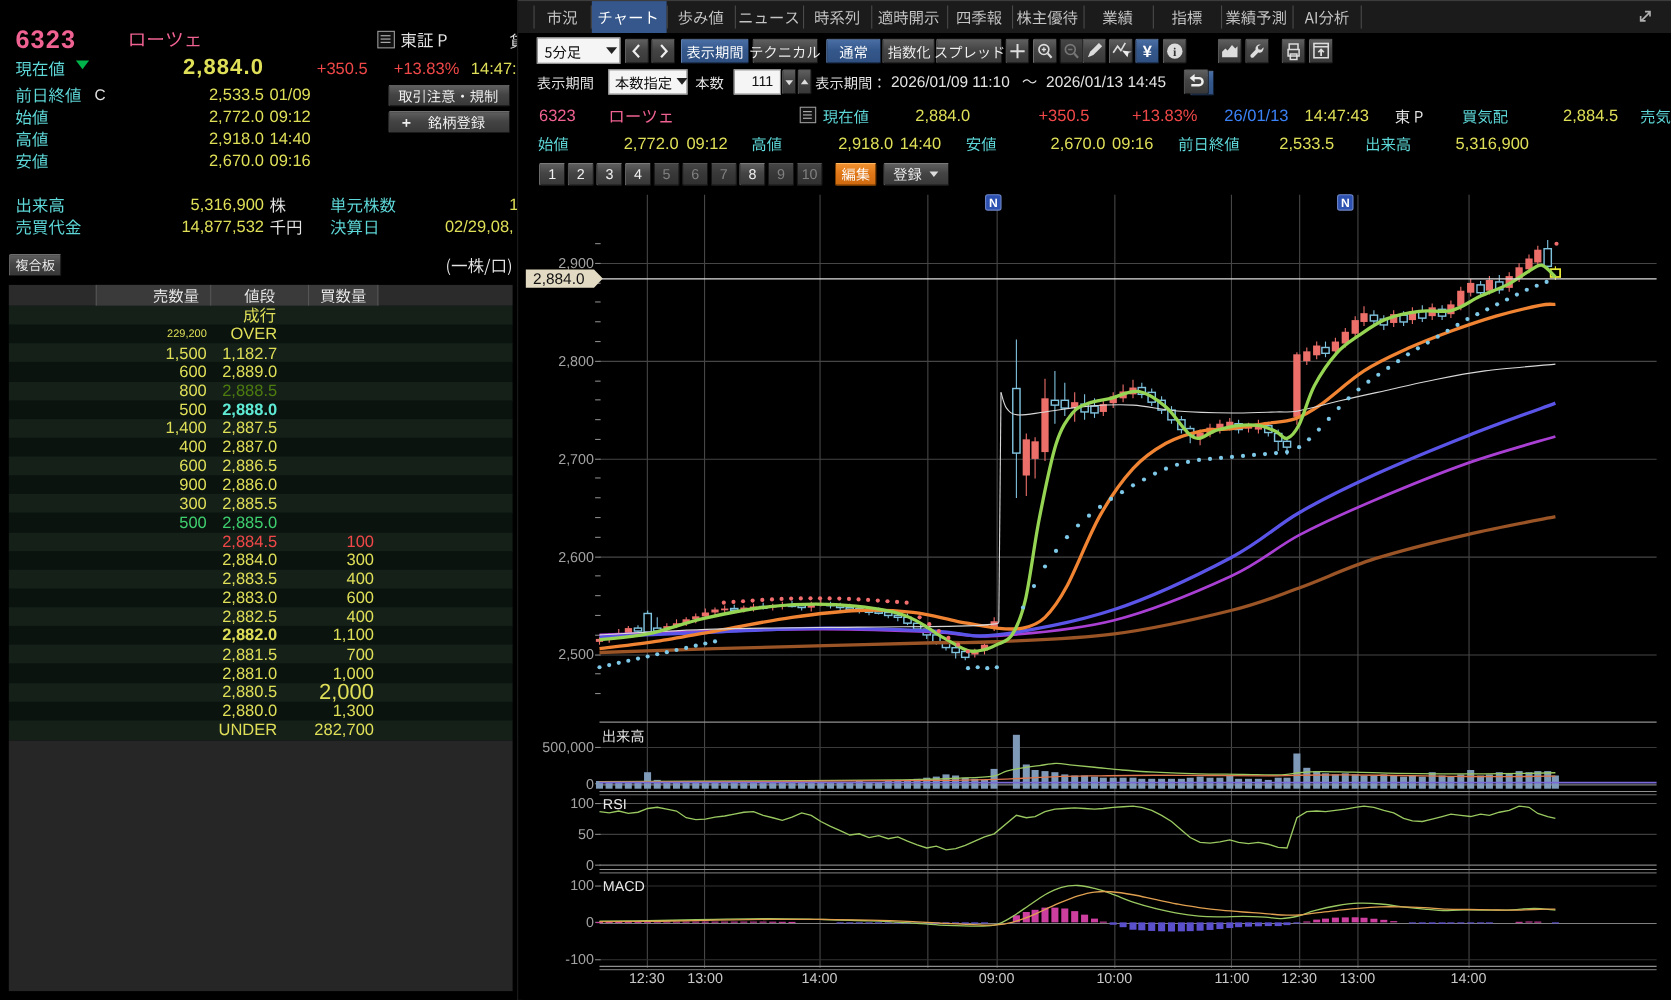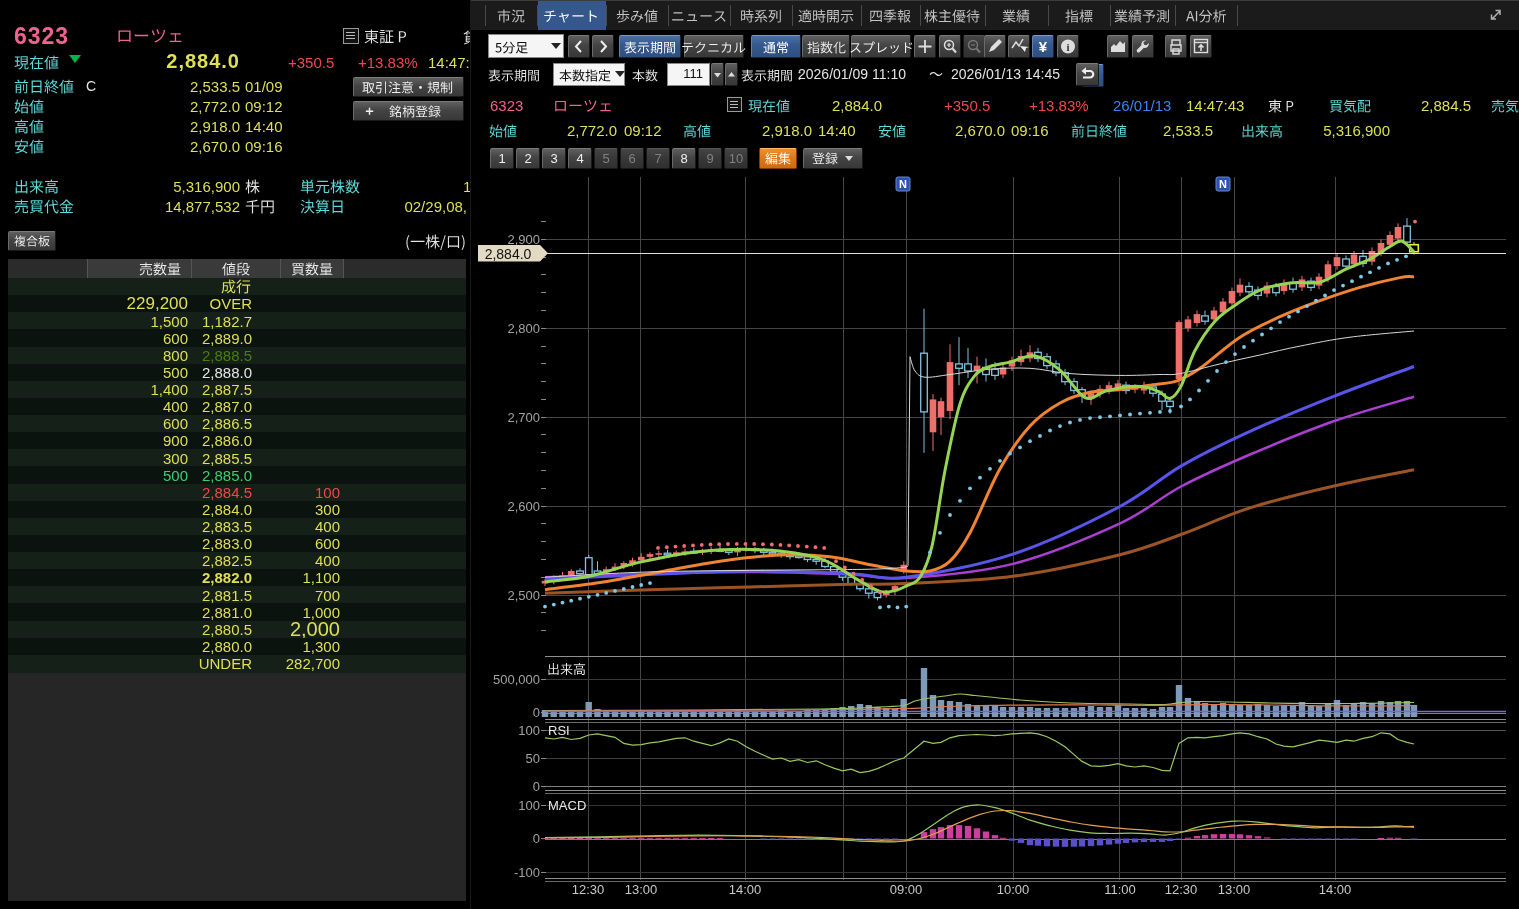--- a/index.html
+++ b/index.html
@@ -95,34 +95,34 @@
       <path transform="translate(0,12.3)" d="M8 -5.5H11.6V-4.3H8ZM8 -3.6H11.6V-2.4H8ZM8 -7.4H11.6V-6.3H8ZM7 -8.2V-1.6H12.6V-8.2H9.5L9.7 -9.4H13.4V-10.3H9.8L9.9 -11.7L8.9 -11.8L8.8 -10.3H4.9V-9.4H8.7L8.6 -8.2ZM4.8 -7.5V1.1H5.7V0.4H13.4V-0.5H5.7V-7.5ZM3.7 -11.7C2.9 -9.6 1.6 -7.5 0.2 -6.1C0.4 -5.9 0.7 -5.3 0.8 -5.1C1.3 -5.6 1.8 -6.2 2.2 -6.8V1.1H3.2V-8.4C3.8 -9.4 4.3 -10.4 4.7 -11.4Z M25.5 -4.6C25.1 -3.6 24.5 -2.7 23.7 -2C23 -2.7 22.5 -3.6 22.1 -4.6ZM20.6 -5.5V-4.6H21.9L21.1 -4.4C21.6 -3.2 22.2 -2.2 22.9 -1.4C21.9 -0.6 20.7 -0.1 19.5 0.2C19.7 0.4 19.9 0.9 20.1 1.1C21.4 0.8 22.6 0.2 23.7 -0.6C24.6 0.1 25.6 0.7 26.9 1.1C27 0.8 27.3 0.4 27.6 0.2C26.4 -0.1 25.3 -0.6 24.5 -1.3C25.5 -2.3 26.3 -3.7 26.8 -5.3L26.2 -5.6L26 -5.5ZM19.5 -11.7C18.8 -11.3 17.4 -10.8 16.2 -10.5L15.6 -10.7V-2.1L14.5 -2L14.7 -0.9L15.6 -1.1V1.1H16.6V-1.3L20.4 -2L20.3 -2.9L16.6 -2.3V-4.5H20V-5.4H16.6V-7.1H19.9V-8.1H16.6V-9.7C17.9 -10.1 19.4 -10.5 20.4 -11ZM21.4 -11.2V-9.2C21.4 -8.3 21.2 -7.2 19.9 -6.5C20.1 -6.3 20.5 -6 20.6 -5.7C22.1 -6.6 22.3 -8 22.3 -9.2V-10.2H24.6V-7.8C24.6 -7 24.6 -6.8 24.8 -6.6C25 -6.4 25.3 -6.3 25.6 -6.3C25.8 -6.3 26.2 -6.3 26.3 -6.3C26.6 -6.3 26.8 -6.4 27 -6.5C27.2 -6.6 27.3 -6.7 27.4 -6.9C27.5 -7.2 27.5 -7.8 27.6 -8.3C27.3 -8.4 27 -8.6 26.8 -8.8C26.7 -8.2 26.7 -7.8 26.7 -7.6C26.7 -7.4 26.6 -7.3 26.5 -7.2C26.5 -7.2 26.4 -7.2 26.2 -7.2C26.1 -7.2 25.9 -7.2 25.8 -7.2C25.7 -7.2 25.7 -7.2 25.6 -7.2C25.6 -7.3 25.6 -7.4 25.6 -7.7V-11.2Z" fill="#e8e8e8"></path>
     </svg>
     <svg style="position:absolute;left:291px;top:262px;overflow:visible" width="42" height="15">
       <path transform="translate(0,12.3)" d="M9 -10.3H11.5V-8.8H9ZM5.8 -10.3H8.1V-8.8H5.8ZM2.6 -10.3H4.9V-8.8H2.6ZM1.6 -11.1V-8H12.5V-11.1ZM3.5 -4.7H10.6V-3.7H3.5ZM3.5 -3H10.6V-1.9H3.5ZM3.5 -6.4H10.6V-5.4H3.5ZM2.5 -7.2V-1.1H11.7V-7.2ZM8.2 -0.4C9.8 0.1 11.3 0.7 12.3 1.1L13.4 0.6C12.3 0.1 10.6 -0.5 9 -1ZM4.9 -1C3.9 -0.5 2.2 0.1 0.7 0.4C0.9 0.6 1.3 1 1.5 1.2C2.9 0.8 4.7 0.1 5.8 -0.6Z M20.1 -11.5C19.9 -10.9 19.4 -10.1 19.1 -9.6L19.8 -9.3C20.2 -9.7 20.6 -10.5 21 -11.1ZM15.2 -11.1C15.5 -10.5 15.9 -9.7 16 -9.3L16.9 -9.6C16.7 -10.1 16.4 -10.9 15.9 -11.4ZM22.8 -11.8C22.4 -9.3 21.7 -6.9 20.5 -5.4C20.7 -5.3 21.2 -4.9 21.4 -4.7C21.7 -5.2 22.1 -5.8 22.4 -6.5C22.7 -5.1 23.1 -3.7 23.6 -2.6C22.9 -1.5 22 -0.7 20.8 -0C20.4 -0.4 19.8 -0.7 19.2 -1.1C19.7 -1.7 20 -2.5 20.2 -3.4H21.4V-4.3H17.7L18.1 -5.3L17.9 -5.3H18.5V-7.4C19.2 -6.9 20.1 -6.2 20.4 -5.9L21 -6.7C20.6 -6.9 19.1 -7.9 18.5 -8.3V-8.3H21.4V-9.2H18.5V-11.8H17.5V-9.2H14.6V-8.3H17.2C16.6 -7.4 15.5 -6.5 14.5 -6.1C14.7 -5.9 14.9 -5.5 15.1 -5.3C15.9 -5.8 16.8 -6.5 17.5 -7.4V-5.4L17.1 -5.5L16.6 -4.3H14.5V-3.4H16.1C15.8 -2.7 15.4 -2 15.1 -1.4L16 -1.1L16.2 -1.5C16.7 -1.3 17.1 -1.1 17.6 -0.8C16.9 -0.3 15.9 0 14.6 0.2C14.8 0.5 15 0.8 15.1 1.1C16.6 0.8 17.7 0.3 18.5 -0.4C19.2 0 19.7 0.4 20.1 0.8L20.5 0.4C20.7 0.7 20.9 1 20.9 1.2C22.3 0.4 23.4 -0.4 24.2 -1.6C24.9 -0.4 25.7 0.5 26.8 1.1C27 0.8 27.3 0.4 27.6 0.2C26.4 -0.4 25.6 -1.3 24.9 -2.5C25.7 -4.1 26.2 -5.9 26.6 -8.2H27.4V-9.2H23.3C23.5 -10 23.7 -10.8 23.9 -11.6ZM17.2 -3.4H19.2C19 -2.7 18.7 -2 18.3 -1.5C17.8 -1.8 17.2 -2 16.6 -2.3ZM23 -8.2H25.5C25.2 -6.5 24.9 -5 24.3 -3.7C23.7 -5 23.3 -6.6 23 -8.2Z M31.5 -9.3H38.5V-8.5H31.5ZM31.5 -10.7H38.5V-9.9H31.5ZM30.5 -11.3V-7.9H39.5V-11.3ZM28.7 -7.3V-6.5H41.3V-7.3ZM31.2 -3.8H34.5V-3H31.2ZM35.5 -3.8H38.9V-3H35.5ZM31.2 -5.2H34.5V-4.4H31.2ZM35.5 -5.2H38.9V-4.4H35.5ZM28.7 -0V0.8H41.4V-0H35.5V-0.9H40.2V-1.6H35.5V-2.4H39.9V-5.9H30.2V-2.4H34.5V-1.6H29.8V-0.9H34.5V-0Z" fill="#e8e8e8"></path>
     </svg>
     <div style="left:8px;top:278px;width:458px;height:17.6px;background:#152019"></div>
     <svg style="position:absolute;left:221px;top:279px;overflow:visible" width="30" height="16">
       <path transform="translate(0,13.2)" d="M8.2 -12.6C8.2 -11.7 8.2 -10.9 8.2 -10H1.9V-5.8C1.9 -3.9 1.8 -1.3 0.5 0.6C0.8 0.7 1.3 1.1 1.5 1.3C2.9 -0.7 3.1 -3.7 3.1 -5.8V-5.9H5.8C5.8 -3.3 5.7 -2.4 5.5 -2.2C5.4 -2 5.2 -2 5 -2C4.8 -2 4.1 -2 3.4 -2.1C3.6 -1.8 3.7 -1.3 3.8 -1C4.5 -1 5.2 -1 5.6 -1C6 -1.1 6.2 -1.2 6.5 -1.4C6.8 -1.8 6.9 -3.1 6.9 -6.5C6.9 -6.6 6.9 -7 6.9 -7H3.1V-9H8.3C8.5 -6.5 8.8 -4.3 9.4 -2.6C8.4 -1.4 7.3 -0.5 5.9 0.2C6.2 0.4 6.6 0.9 6.8 1.1C7.9 0.4 9 -0.4 9.9 -1.4C10.6 0.2 11.5 1.1 12.6 1.1C13.8 1.1 14.2 0.3 14.4 -2.2C14.1 -2.3 13.7 -2.6 13.4 -2.8C13.3 -0.8 13.1 -0.1 12.7 -0.1C11.9 -0.1 11.3 -0.9 10.7 -2.4C11.8 -3.8 12.7 -5.5 13.3 -7.5L12.2 -7.8C11.7 -6.3 11.1 -4.9 10.3 -3.7C9.9 -5.2 9.6 -6.9 9.4 -9H14.3V-10H9.4C9.3 -10.9 9.3 -11.7 9.3 -12.6ZM10.1 -11.8C11 -11.4 12.2 -10.6 12.8 -10L13.5 -10.8C12.9 -11.3 11.7 -12.1 10.7 -12.5Z M21.5 -11.7V-10.6H28.9V-11.7ZM19 -12.6C18.2 -11.5 16.8 -10.2 15.5 -9.3C15.7 -9.1 16 -8.7 16.2 -8.4C17.5 -9.4 19.1 -10.9 20.1 -12.2ZM20.9 -7.6V-6.5H25.9V-0.3C25.9 -0 25.8 0.1 25.5 0.1C25.3 0.1 24.2 0.1 23.2 0C23.3 0.4 23.5 0.8 23.5 1.2C25 1.2 25.9 1.2 26.4 1C26.9 0.8 27.1 0.4 27.1 -0.2V-6.5H29.3V-7.6ZM19.6 -9.4C18.6 -7.7 16.9 -5.9 15.4 -4.8C15.6 -4.6 16 -4.1 16.2 -3.9C16.7 -4.3 17.3 -4.9 17.9 -5.5V1.2H19V-6.7C19.6 -7.4 20.2 -8.2 20.7 -9Z" fill="#dfdf58"></path>
     </svg>
     <div style="left:8px;top:295px;width:458px;height:17.6px;background:#0b130f"></div>
-    <div style="position:absolute;right:282px;text-align:right;top:294px;font-size:17px;color:#dfdf58;font-weight:normal;line-height:19px;white-space:nowrap">229,200</div>
+    <div style="position:absolute;right:282px;text-align:right;top:294px;font-size:10px;color:#dfdf58;font-weight:normal;line-height:19px;white-space:nowrap">229,200</div>
     <div style="position:absolute;right:218px;text-align:right;top:294px;font-size:15px;color:#dfdf58;font-weight:normal;line-height:19px;white-space:nowrap">OVER</div>
     <div style="left:8px;top:312px;width:458px;height:17.6px;background:#152019"></div>
     <div style="position:absolute;right:282px;text-align:right;top:312px;font-size:15px;color:#dfdf58;font-weight:normal;line-height:19px;white-space:nowrap">1,500</div>
     <div style="position:absolute;right:218px;text-align:right;top:312px;font-size:15px;color:#dfdf58;font-weight:normal;line-height:19px;white-space:nowrap">1,182.7</div>
     <div style="left:8px;top:329px;width:458px;height:17.6px;background:#0b130f"></div>
     <div style="position:absolute;right:282px;text-align:right;top:329px;font-size:15px;color:#dfdf58;font-weight:normal;line-height:19px;white-space:nowrap">600</div>
     <div style="position:absolute;right:218px;text-align:right;top:329px;font-size:15px;color:#dfdf58;font-weight:normal;line-height:19px;white-space:nowrap">2,889.0</div>
     <div style="left:8px;top:347px;width:458px;height:17.6px;background:#152019"></div>
     <div style="position:absolute;right:282px;text-align:right;top:346px;font-size:15px;color:#dfdf58;font-weight:normal;line-height:19px;white-space:nowrap">800</div>
     <div style="position:absolute;right:218px;text-align:left;top:346px;font-size:15px;color:#4d7c0f;font-weight:normal;line-height:19px;white-space:nowrap">2,888.5</div>
     <div style="left:8px;top:364px;width:458px;height:17.6px;background:#0b130f"></div>
     <div style="position:absolute;right:282px;text-align:right;top:363px;font-size:15px;color:#dfdf58;font-weight:normal;line-height:19px;white-space:nowrap">500</div>
-    <div style="position:absolute;right:218px;text-align:left;top:363px;font-size:15px;color:#e5e5e5;font-weight:normal;line-height:19px;white-space:nowrap">2,888.0</div>
+    <div style="position:absolute;right:218px;text-align:left;top:363px;font-size:15px;color:#5eead4;font-weight:bold;line-height:19px;white-space:nowrap">2,888.0</div>
     <div style="left:8px;top:381px;width:458px;height:17.6px;background:#152019"></div>
     <div style="position:absolute;right:282px;text-align:right;top:380px;font-size:15px;color:#dfdf58;font-weight:normal;line-height:19px;white-space:nowrap">1,400</div>
     <div style="position:absolute;right:218px;text-align:right;top:380px;font-size:15px;color:#dfdf58;font-weight:normal;line-height:19px;white-space:nowrap">2,887.5</div>
     <div style="left:8px;top:398px;width:458px;height:17.6px;background:#0b130f"></div>
     <div style="position:absolute;right:282px;text-align:right;top:397px;font-size:15px;color:#dfdf58;font-weight:normal;line-height:19px;white-space:nowrap">400</div>
     <div style="position:absolute;right:218px;text-align:right;top:397px;font-size:15px;color:#dfdf58;font-weight:normal;line-height:19px;white-space:nowrap">2,887.0</div>
     <div style="left:8px;top:415px;width:458px;height:17.6px;background:#152019"></div>
     <div style="position:absolute;right:282px;text-align:right;top:414px;font-size:15px;color:#dfdf58;font-weight:normal;line-height:19px;white-space:nowrap">600</div>
     <div style="position:absolute;right:218px;text-align:right;top:414px;font-size:15px;color:#dfdf58;font-weight:normal;line-height:19px;white-space:nowrap">2,886.5</div>
     <div style="left:8px;top:432px;width:458px;height:17.6px;background:#0b130f"></div>
@@ -315,21 +315,21 @@
     <div style="position:absolute;right:816px;text-align:right;top:66px;font-size:13px;color:#111;font-weight:normal;line-height:16px;white-space:nowrap">111</div>
     <div style="left:240px;top:63px;width:13px;height:23px;background:linear-gradient(#5f5f5f,#444 45%,#383838);border:1px solid #1a1a1a;border-top-color:#7a7a7a;border-left-color:#6a6a6a;border-radius:2px;"><svg width="11" height="21">
         <path d="M2 9 h7 L5.5 13.5 z" fill="#ddd"></path>
       </svg></div>
     <div style="left:254px;top:63px;width:13px;height:23px;background:linear-gradient(#5f5f5f,#444 45%,#383838);border:1px solid #1a1a1a;border-top-color:#7a7a7a;border-left-color:#6a6a6a;border-radius:2px;"><svg width="11" height="21">
         <path d="M2 12.5 h7 L5.5 8 z" fill="#ddd"></path>
       </svg></div>
     <svg style="position:absolute;left:270px;top:69px;overflow:visible" width="65" height="14">
       <path transform="translate(0,11.4)" d="M1.8 0.1 2.1 1C3.7 0.7 5.9 0.1 8 -0.5L7.9 -1.3L4.6 -0.5V-3.5C5.4 -4 6 -4.5 6.6 -5C7.5 -2 9.2 0.1 11.9 1C12.1 0.7 12.4 0.3 12.6 0.1C11.1 -0.3 9.9 -1.1 9.1 -2.2C9.9 -2.7 11 -3.4 11.8 -4L11.1 -4.6C10.4 -4.1 9.4 -3.3 8.6 -2.8C8.1 -3.5 7.8 -4.2 7.5 -5.1H12.2V-5.9H7V-7.1H11.2V-7.9H7V-9H11.7V-9.8H7V-10.9H6V-9.8H1.3V-9H6V-7.9H1.9V-7.1H6V-5.9H0.8V-5.1H5.3C4 -4 2.1 -3 0.4 -2.5C0.6 -2.3 0.9 -2 1 -1.7C1.8 -2 2.8 -2.4 3.7 -2.9V-0.3Z M16 -4.6C15.5 -3.1 14.5 -1.7 13.5 -0.7C13.7 -0.6 14.1 -0.3 14.4 -0.1C15.4 -1.1 16.4 -2.7 17 -4.3ZM21.9 -4.2C22.8 -2.9 23.8 -1.2 24.2 -0.1L25.1 -0.6C24.8 -1.7 23.7 -3.3 22.8 -4.5ZM14.9 -10V-9H24.1V-10ZM13.8 -6.8V-5.8H19V-0.2C19 -0 18.9 0 18.7 0C18.4 0 17.6 0 16.7 0C16.8 0.3 17 0.7 17 1C18.2 1 19 1 19.4 0.9C19.9 0.7 20 0.4 20 -0.2V-5.8H25.2V-6.8Z M28.3 -1.9C27.9 -1 27.2 -0.1 26.5 0.5C26.7 0.6 27.1 0.9 27.3 1C28 0.4 28.8 -0.6 29.2 -1.6ZM30.2 -1.5C30.7 -0.8 31.3 0 31.5 0.5L32.3 0.1C32 -0.5 31.4 -1.3 30.9 -1.9ZM37.1 -9.4V-7.3H34.5V-9.4ZM33.5 -10.3V-5.6C33.5 -3.7 33.4 -1.2 32.3 0.5C32.6 0.6 33 0.9 33.1 1.1C33.9 -0.1 34.2 -1.8 34.4 -3.4H37.1V-0.2C37.1 -0 37 0 36.9 0.1C36.7 0.1 36 0.1 35.3 0C35.4 0.3 35.6 0.7 35.6 1C36.6 1 37.2 1 37.6 0.8C37.9 0.7 38.1 0.4 38.1 -0.2V-10.3ZM37.1 -6.4V-4.3H34.4C34.5 -4.7 34.5 -5.1 34.5 -5.6V-6.4ZM31 -10.8V-9.2H28.7V-10.8H27.8V-9.2H26.7V-8.3H27.8V-3H26.5V-2.1H32.9V-3H31.9V-8.3H32.9V-9.2H31.9V-10.8ZM28.7 -8.3H31V-7.2H28.7ZM28.7 -6.4H31V-5.1H28.7ZM28.7 -4.3H31V-3H28.7Z M47 -2.2V-0.9H43.9V-2.2ZM47 -3H43.9V-4.1H47ZM43.1 -4.9V0.5H43.9V-0.2H47.9V-4.9ZM44 -7.8V-6.6H41.1V-7.8ZM44 -8.5H41.1V-9.6H44ZM49.9 -7.8V-6.6H47V-7.8ZM49.9 -8.5H47V-9.6H49.9ZM50.4 -10.4H46.1V-5.9H49.9V-0.3C49.9 -0 49.8 0 49.6 0.1C49.4 0.1 48.6 0.1 47.8 0C47.9 0.3 48.1 0.8 48.1 1C49.2 1 49.9 1 50.3 0.9C50.8 0.7 50.9 0.4 50.9 -0.2V-10.4ZM40.2 -10.4V1.1H41.1V-5.9H44.9V-10.4Z M58.5 -7.1C59 -7.1 59.5 -7.4 59.5 -8C59.5 -8.6 59 -9 58.5 -9C58 -9 57.5 -8.6 57.5 -8C57.5 -7.4 58 -7.1 58.5 -7.1ZM58.5 -0.7C59 -0.7 59.5 -1.1 59.5 -1.7C59.5 -2.3 59 -2.7 58.5 -2.7C58 -2.7 57.5 -2.3 57.5 -1.7C57.5 -1.1 58 -0.7 58.5 -0.7Z" fill="#e4e4e4"></path>
     </svg>
-    <div style="position:absolute;left:327px;top:65px;font-size:14px;color:#e4e4e4;font-weight:normal;line-height:18px;white-space:nowrap">2026/01/09 11:10</div>
+    <div style="position:absolute;left:339px;top:65px;font-size:14px;color:#e4e4e4;font-weight:normal;line-height:18px;white-space:nowrap">2026/01/09 11:10</div>
     <svg style="position:absolute;left:458px;top:67px;overflow:visible" width="14" height="15">
       <path transform="translate(0,12.3)" d="M6.6 -4.9C7.6 -3.9 8.5 -3.4 9.8 -3.4C11.2 -3.4 12.5 -4.3 13.4 -5.9L12.4 -6.4C11.8 -5.3 10.9 -4.6 9.8 -4.6C8.8 -4.6 8.1 -5 7.4 -5.7C6.4 -6.7 5.5 -7.2 4.2 -7.2C2.8 -7.2 1.5 -6.4 0.6 -4.8L1.6 -4.2C2.2 -5.3 3.1 -6.1 4.2 -6.1C5.2 -6.1 5.9 -5.6 6.6 -4.9Z" fill="#e4e4e4"></path>
     </svg>
     <div style="position:absolute;left:480px;top:65px;font-size:14px;color:#e4e4e4;font-weight:normal;line-height:18px;white-space:nowrap">2026/01/13 14:45</div>
     <div style="left:605px;top:63px;width:23px;height:23px;background:linear-gradient(#5f5f5f,#444 45%,#383838);border:1px solid #1a1a1a;border-top-color:#7a7a7a;border-left-color:#6a6a6a;border-radius:2px;"><svg width="21" height="21">
         <path d="M6 7 h7 a3.2 3.2 0 0 1 0 6.5 h-7" stroke="#eee" stroke-width="2.2" fill="none"></path>
         <path d="M9 3.2 L4.5 7 L9 10.8 z" fill="#eee"></path>
       </svg></div>
     <div style="position:absolute;left:19px;top:96px;font-size:15px;color:#ef6292;font-weight:normal;line-height:19px;white-space:nowrap">6323</div>
     <svg style="position:absolute;left:82px;top:98px;overflow:visible" width="60" height="16">

